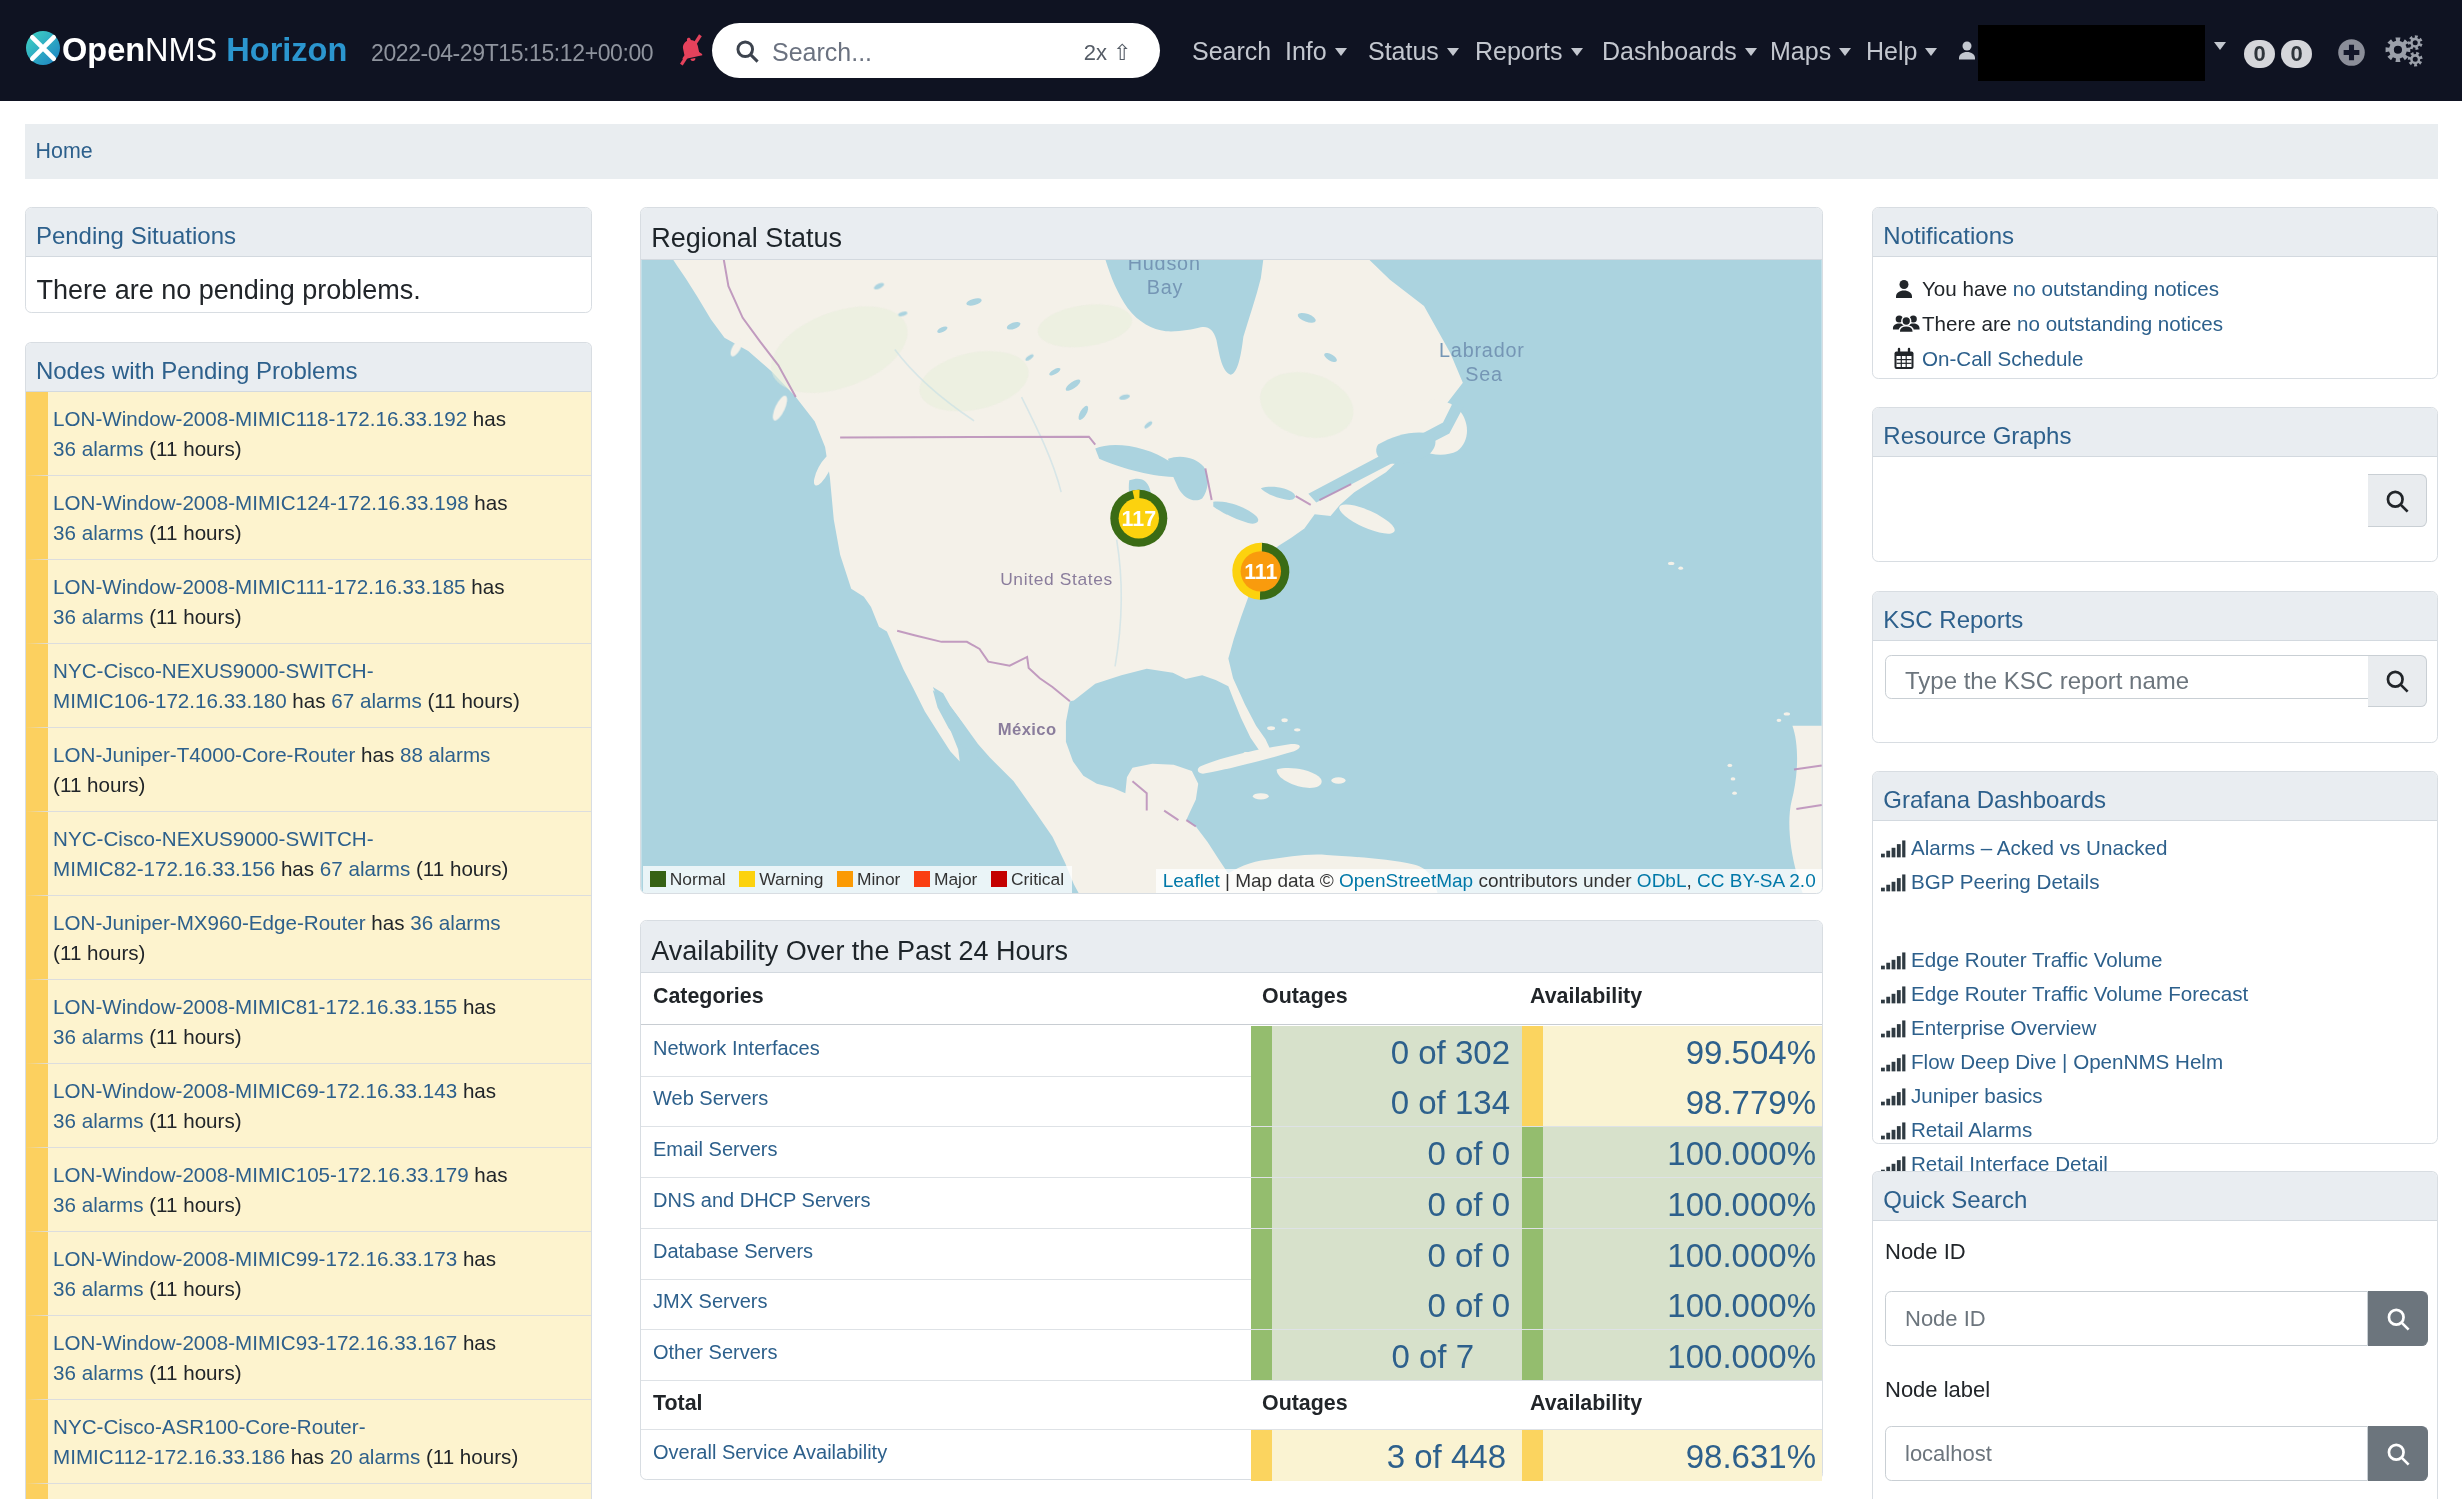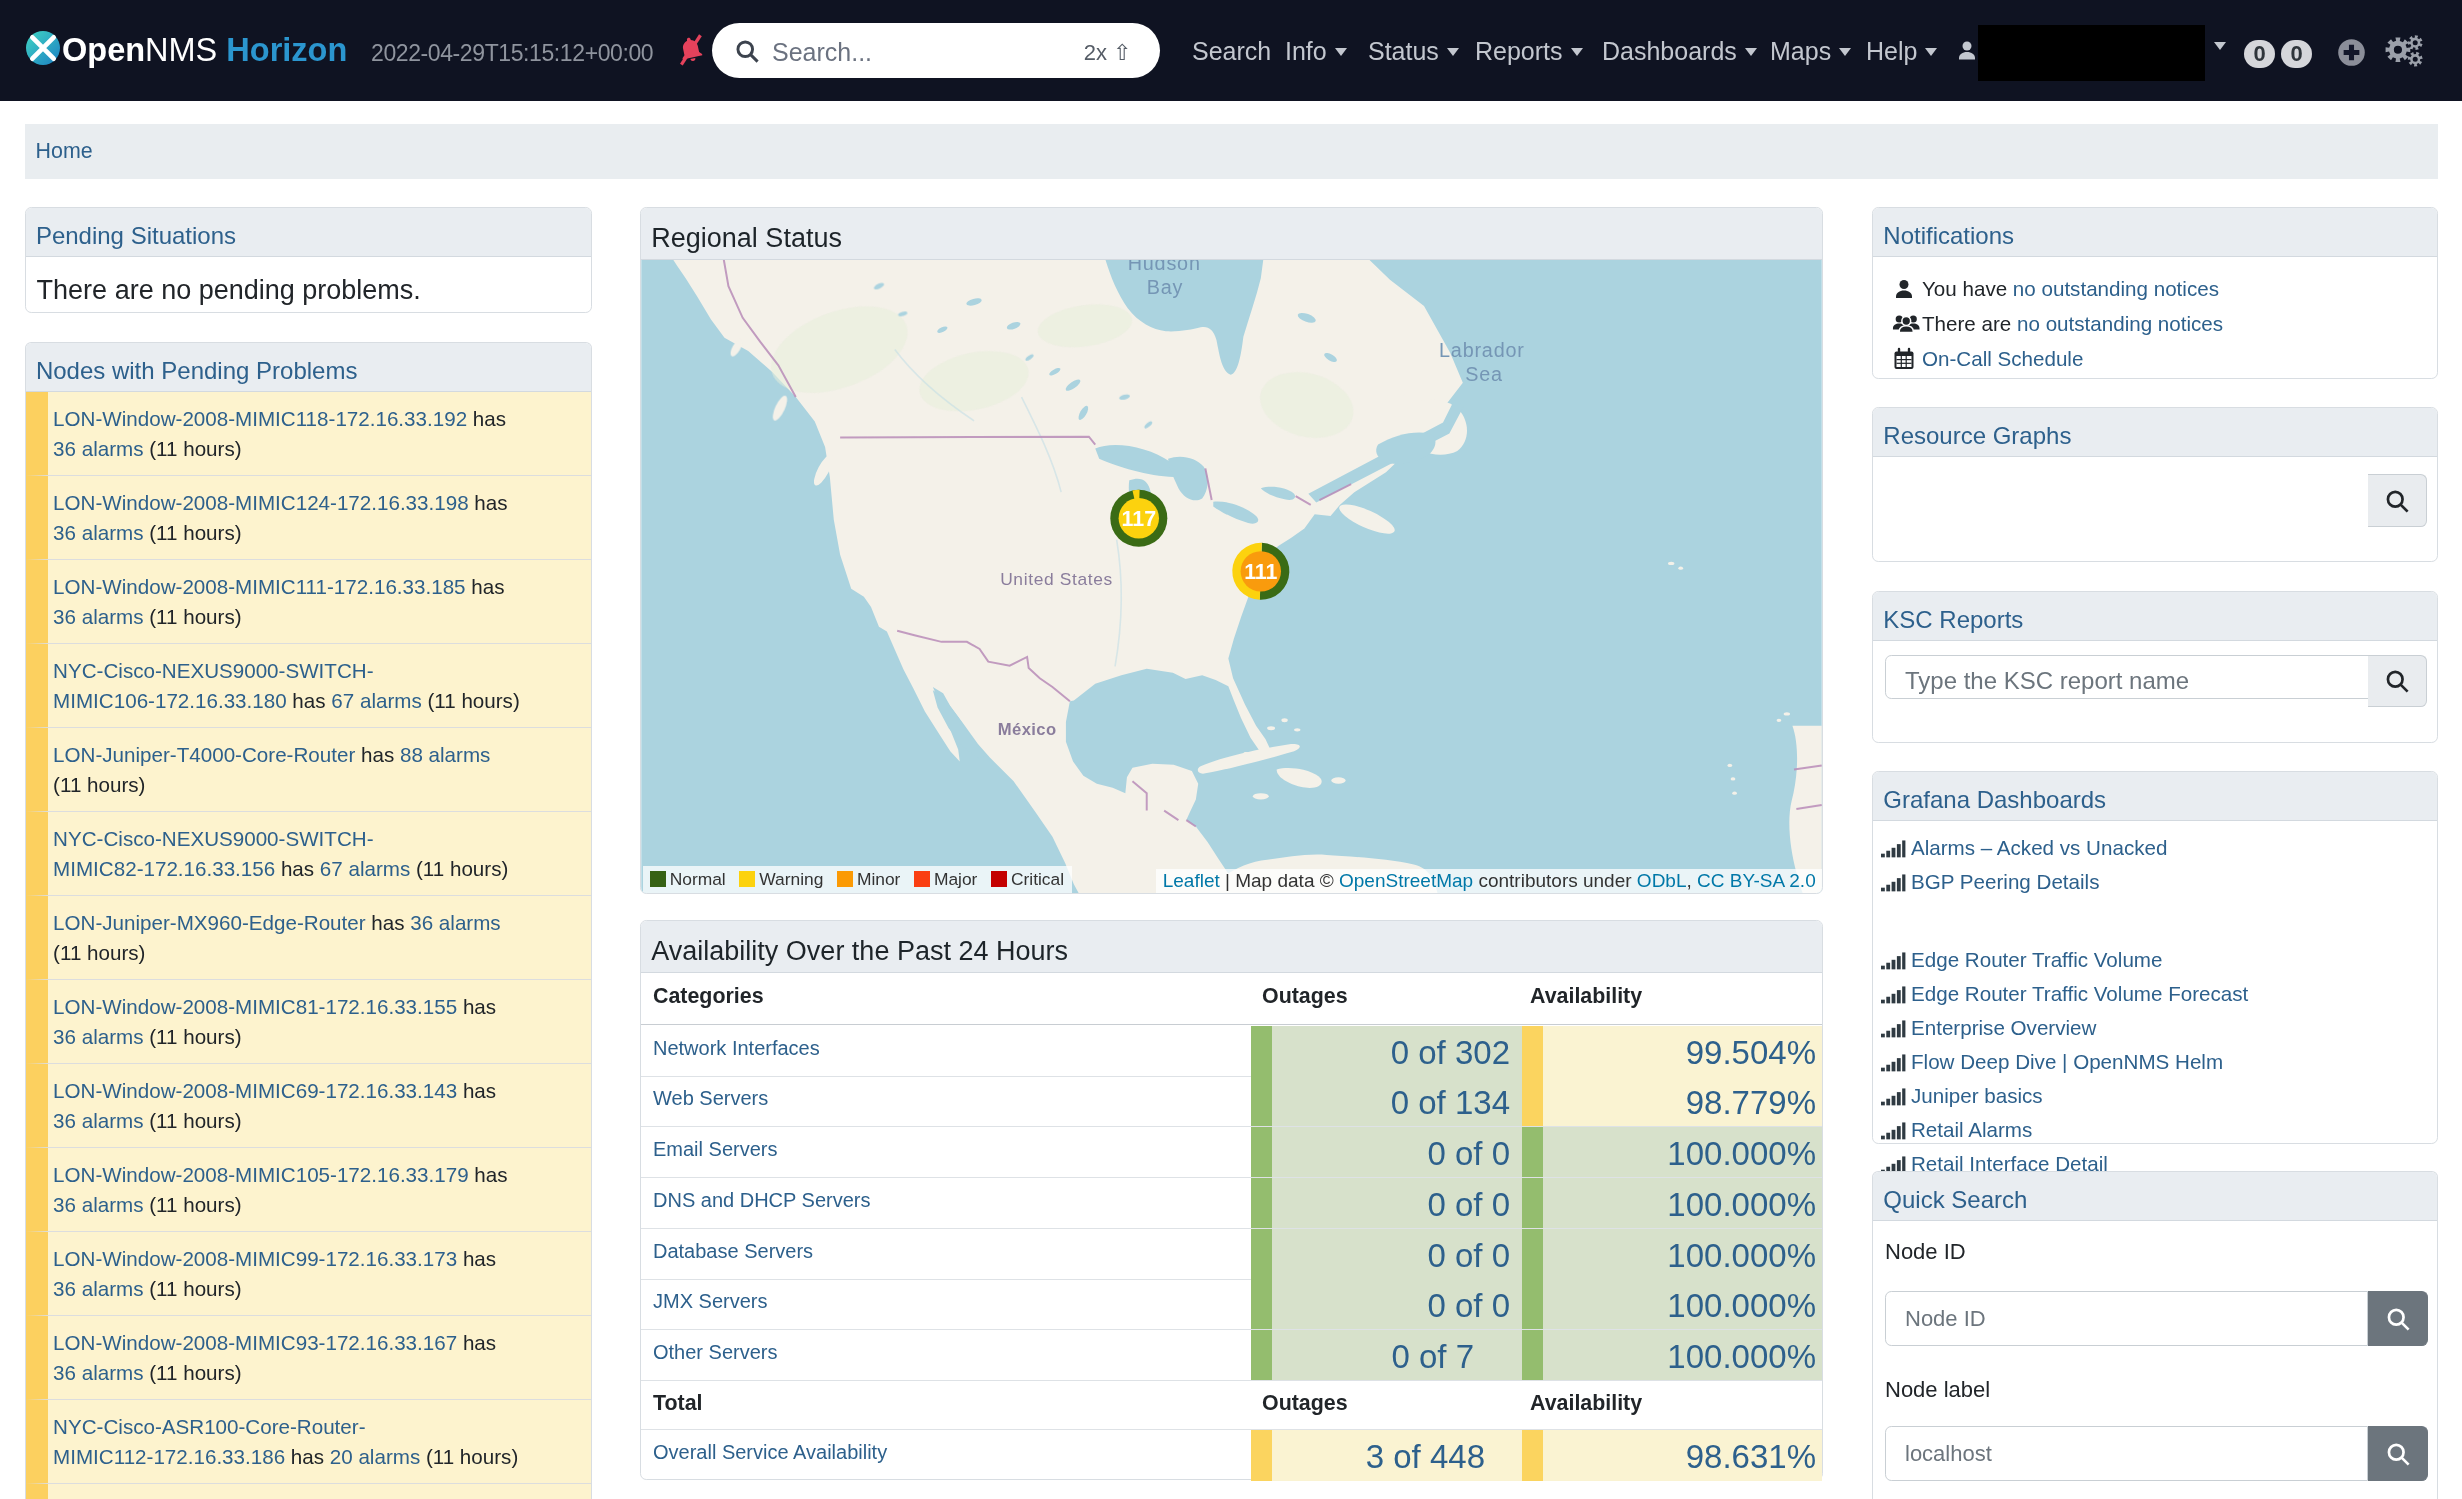--- a/index.html
+++ b/index.html
@@ -349,21 +349,21 @@
       </div>
       <div class="trow" style="top:460px;height:49px;border-bottom:0.8px solid #dee2e6">
         <b style="position:absolute;left:12px;top:10.3px;font-size:21.4px">Total</b>
         <b style="position:absolute;left:621px;top:10.3px;font-size:21.4px">Outages</b>
         <b style="position:absolute;left:889px;top:10.3px;font-size:21.4px">Availability</b>
       </div>
       <div class="trow" style="top:509px;height:51px">
         <a style="position:absolute;left:12px;top:11px;font-size:20px">Overall Service Availability</a>
         <div class="tyel-s" style="position:absolute;left:610px;top:0;width:21.4px;height:51px"></div>
         <div class="tyel-b" style="position:absolute;left:631px;top:0;width:250px;height:51px"></div>
-        <a style="position:absolute;left:606px;top:8px;width:238px;text-align:right;font-size:33px">3 of 448</a>
+        <a style="position:absolute;left:627px;top:8px;width:238px;text-align:right;font-size:33px">3 of 448</a>
         <div class="tyel-s" style="position:absolute;left:881px;top:0;width:21.4px;height:51px"></div>
         <div class="tyel-b" style="position:absolute;left:902px;top:0;width:279px;height:51px"></div>
         <a style="position:absolute;left:902px;top:8px;width:273px;text-align:right;font-size:33px">98.631%</a>
       </div>
     </div>
 
   <div class="card" style="left:1872px;top:207px;width:566px;height:172px">
     <div class="hdr hdr1">Notifications</div>
     <div style="position:absolute;top:63px;width:100%">
       <div class="rline"><svg class="ricon" viewBox="0 0 24 24">

